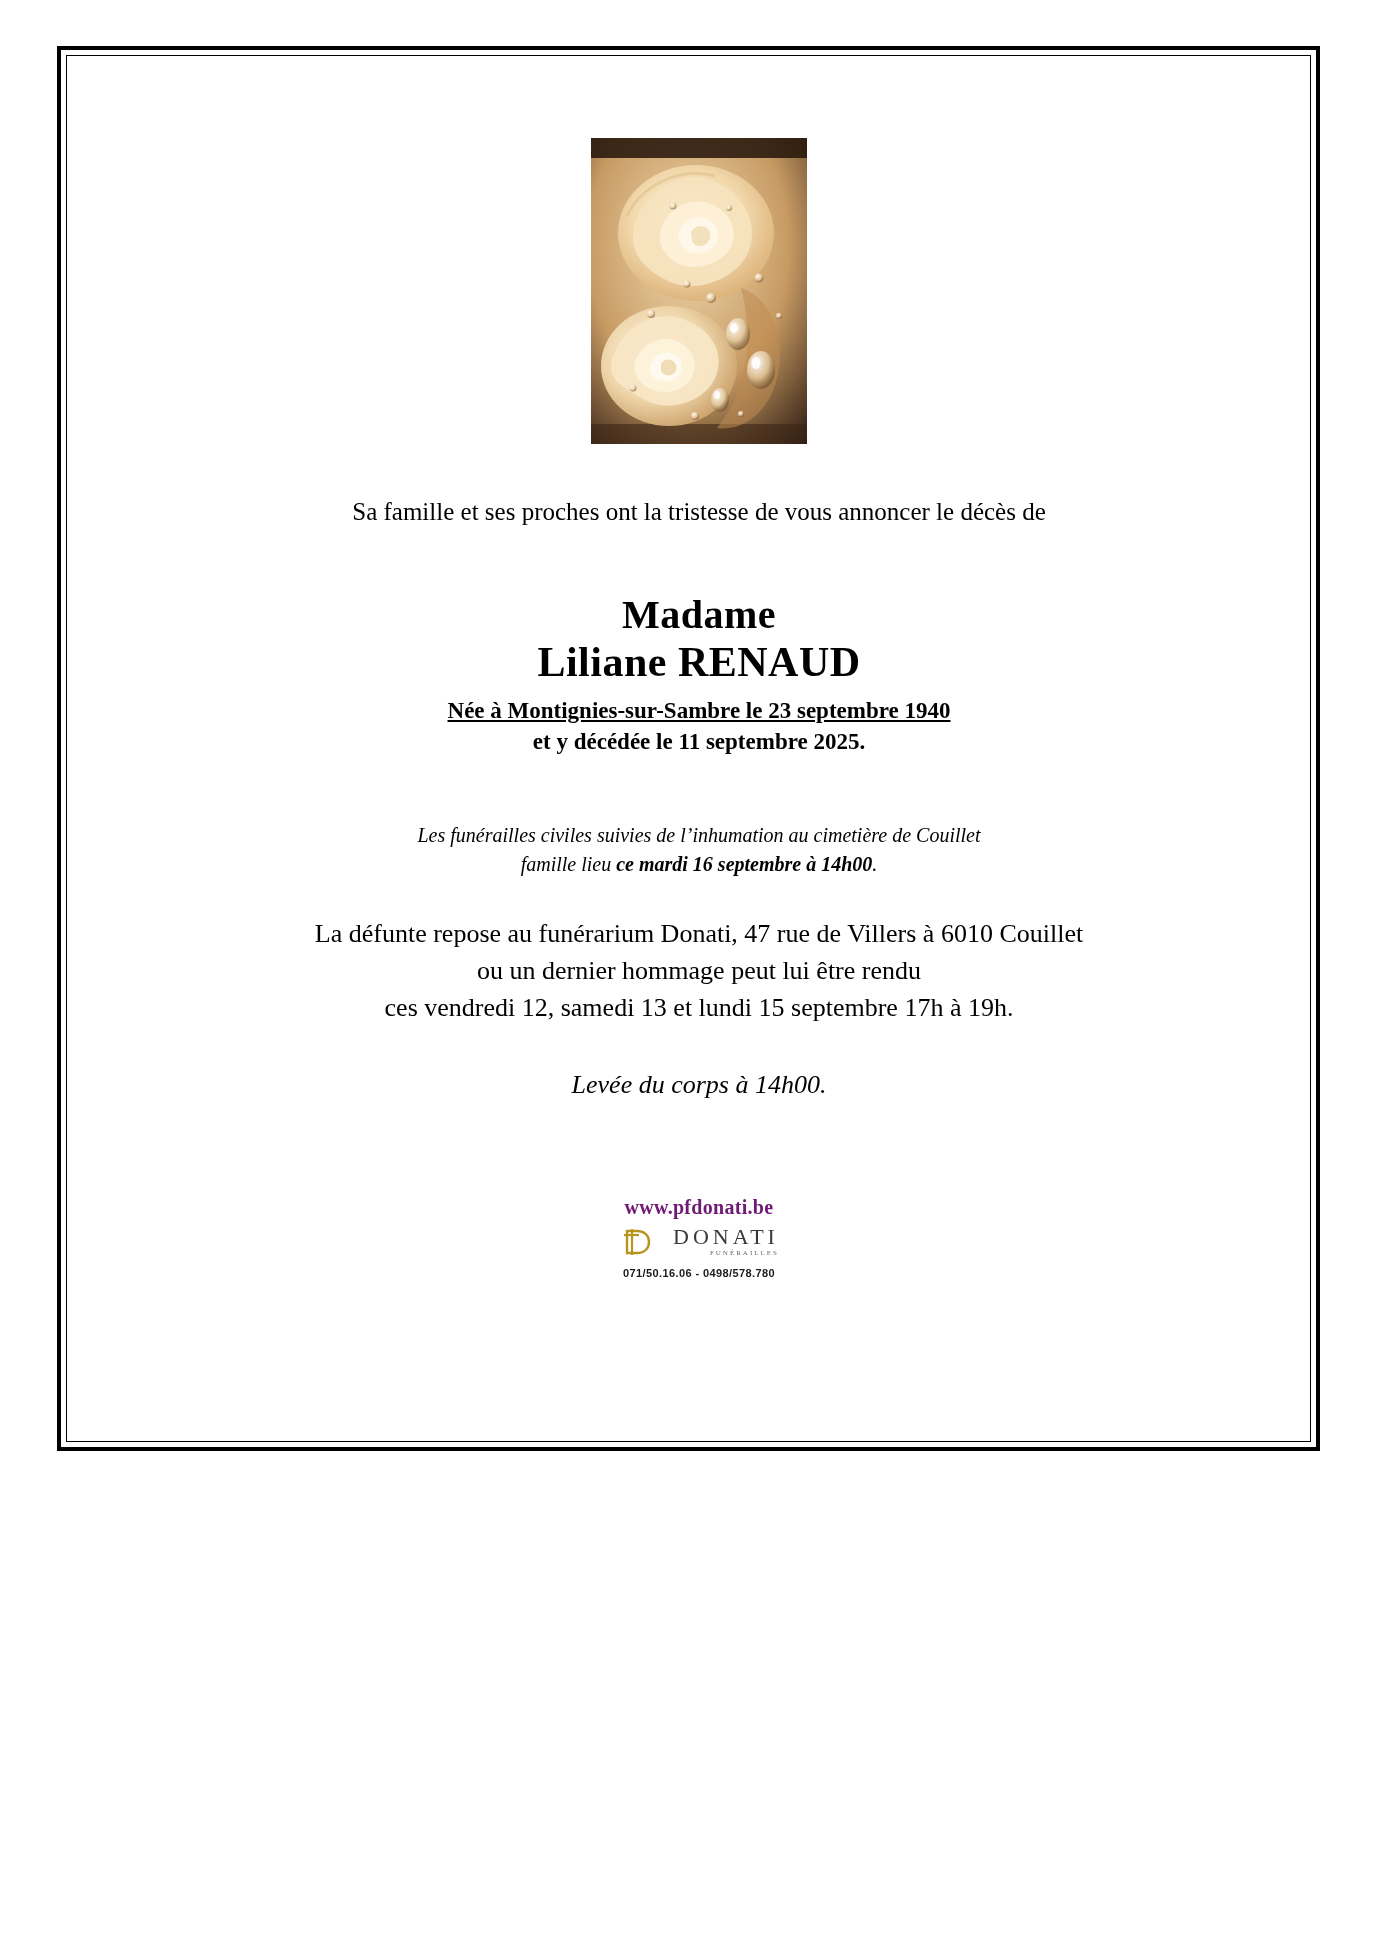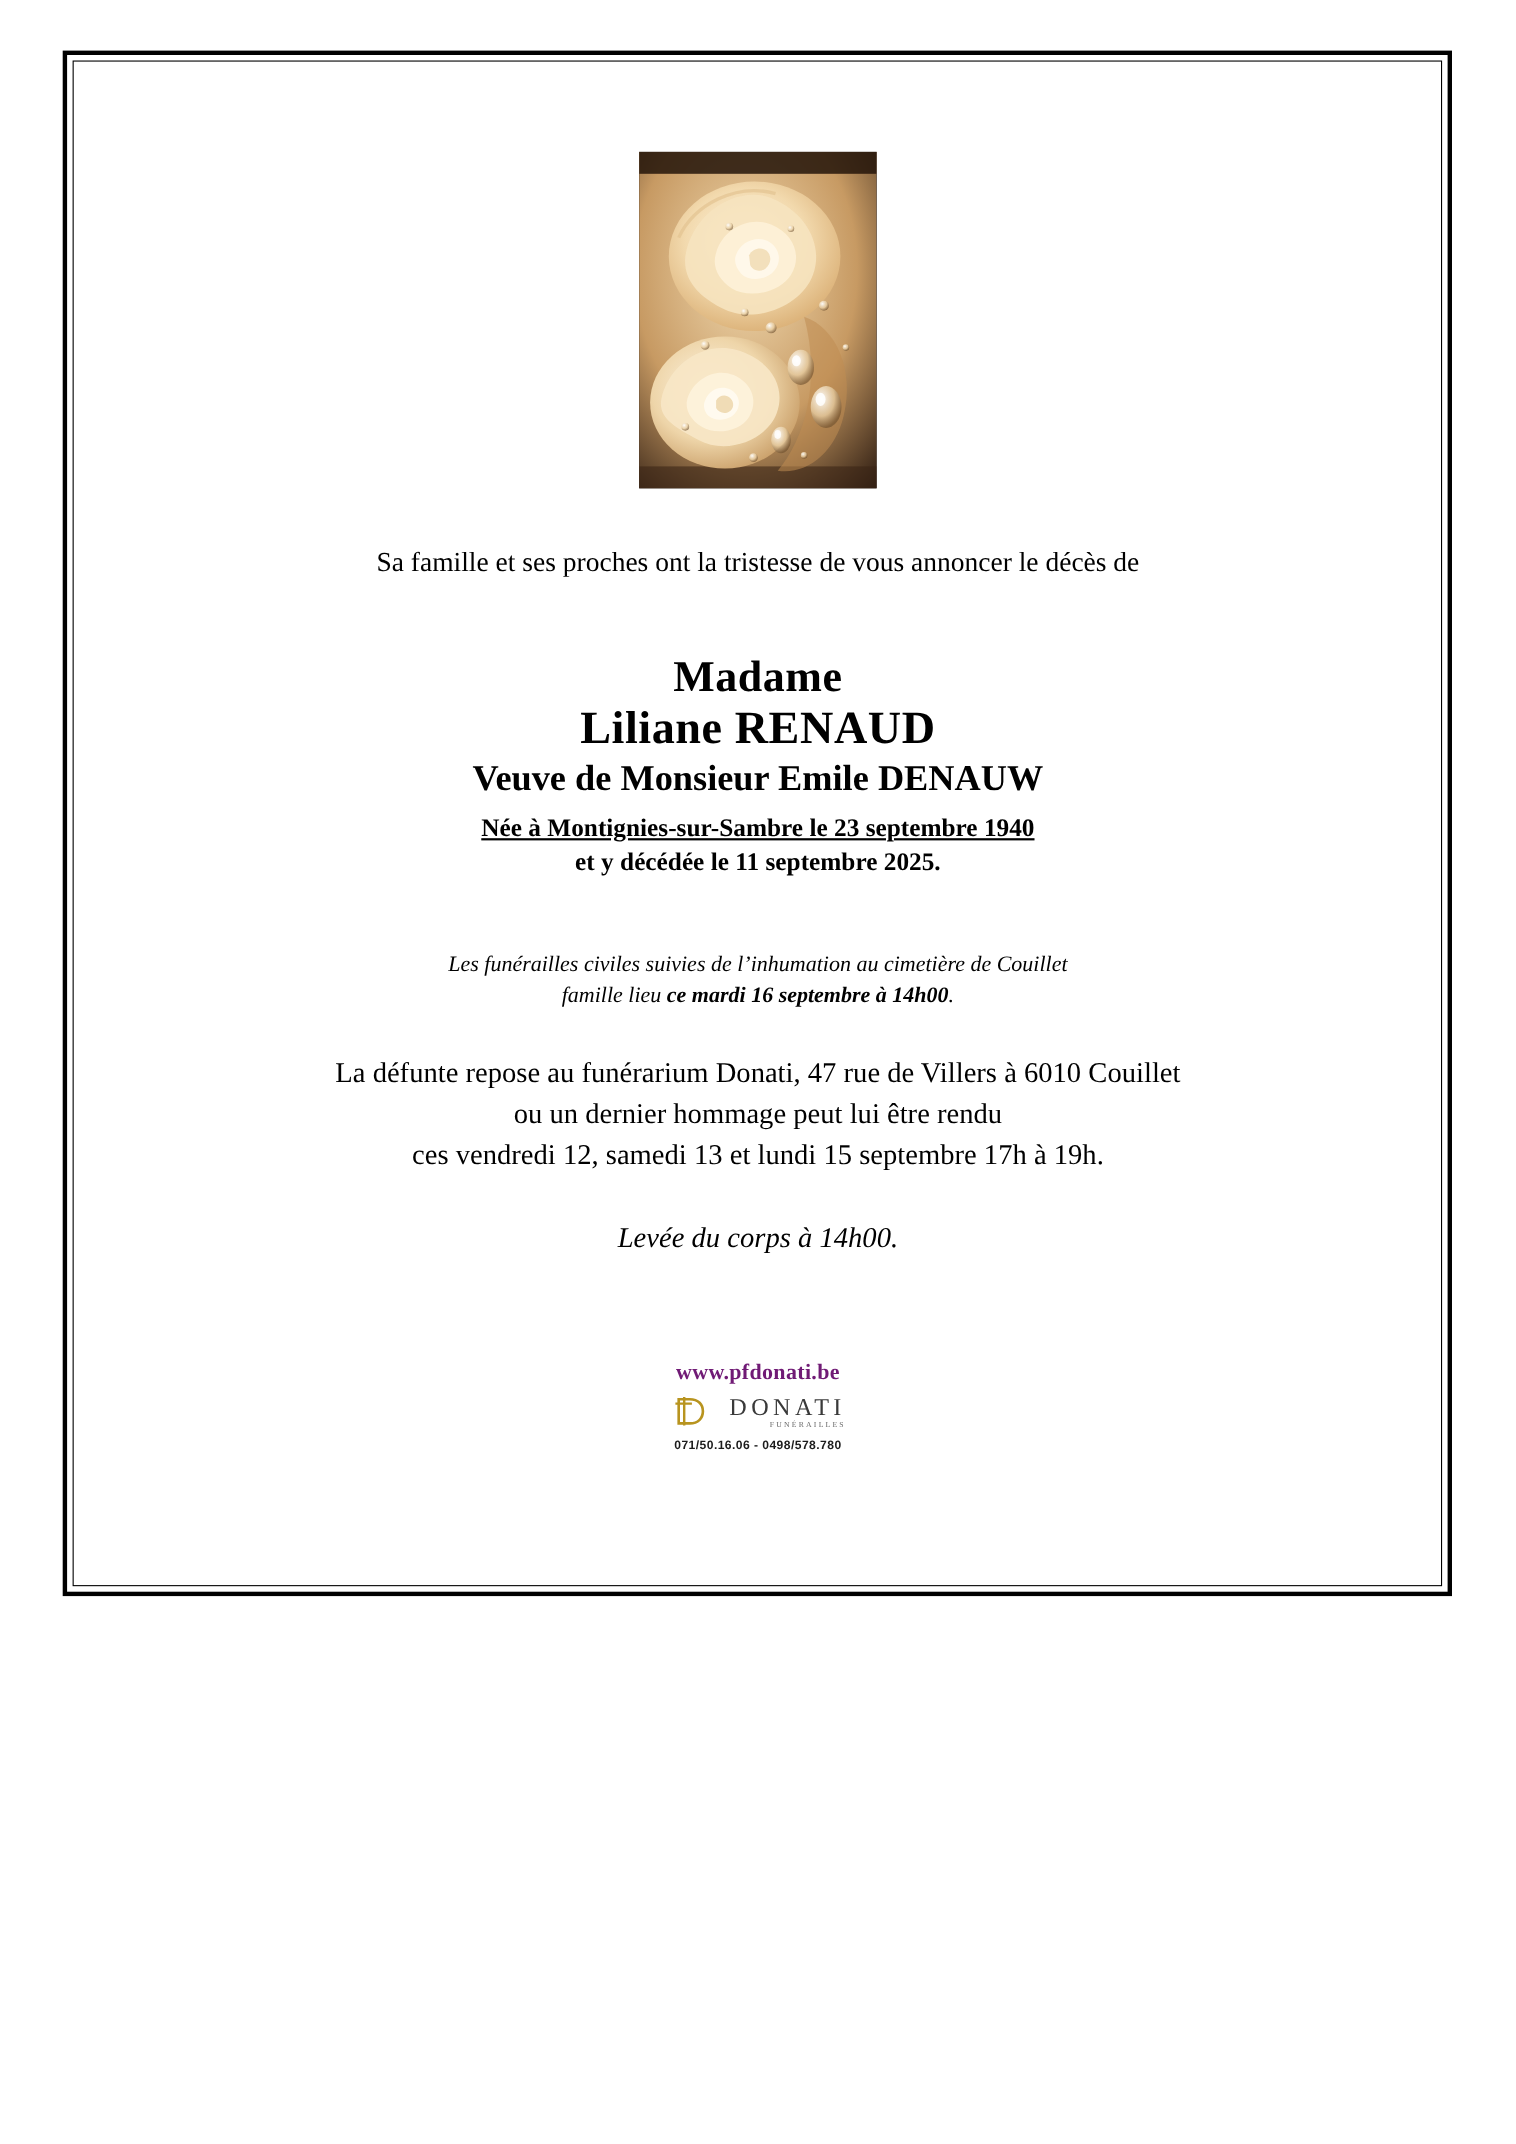--- a/index.html
+++ b/index.html
@@ -39,21 +39,21 @@
     left: 66px;
     top: 55px;
     width: 1245px;
     height: 1387px;
     border: 1px solid #000000;
     box-sizing: border-box;
   }
 
   .content {
     position: absolute;
-    left: 100px;
+    left: 110px;
     top: 100px;
     width: 1178px;
     text-align: center;
   }
 
   
   .rose-wrap {
     width: 216px;
     height: 306px;
     margin: 38px auto 0 auto;
@@ -254,21 +254,20 @@
         <circle cx="82" cy="68" r="3.5" fill="url(#dropGrad)"></circle>
         <circle cx="138" cy="70" r="3" fill="url(#dropGrad)"></circle>
       </svg>
     </div>
 
     <div class="announce">Sa famille et ses proches ont la tristesse de vous annoncer le décès de</div>
 
     <div class="name-block">
       <div class="name-madame">Madame</div>
       <div class="name-main">Liliane RENAUD</div>
-      <div class="name-veuve">Veuve de Monsieur Emile DENAUW</div>
       <div class="name-born">Née à Montignies-sur-Sambre le 23 septembre 1940</div>
       <div class="name-died">et y décédée le 11 septembre 2025.</div>
     </div>
 
     <div class="funeral-block">
       <div>Les funérailles civiles suivies de l’inhumation au cimetière de Couillet</div>
       <div><span>famille lieu </span><span class="bold">ce mardi 16 septembre à 14h00</span><span>.</span></div>
     </div>
 
     <div class="repose-block">

